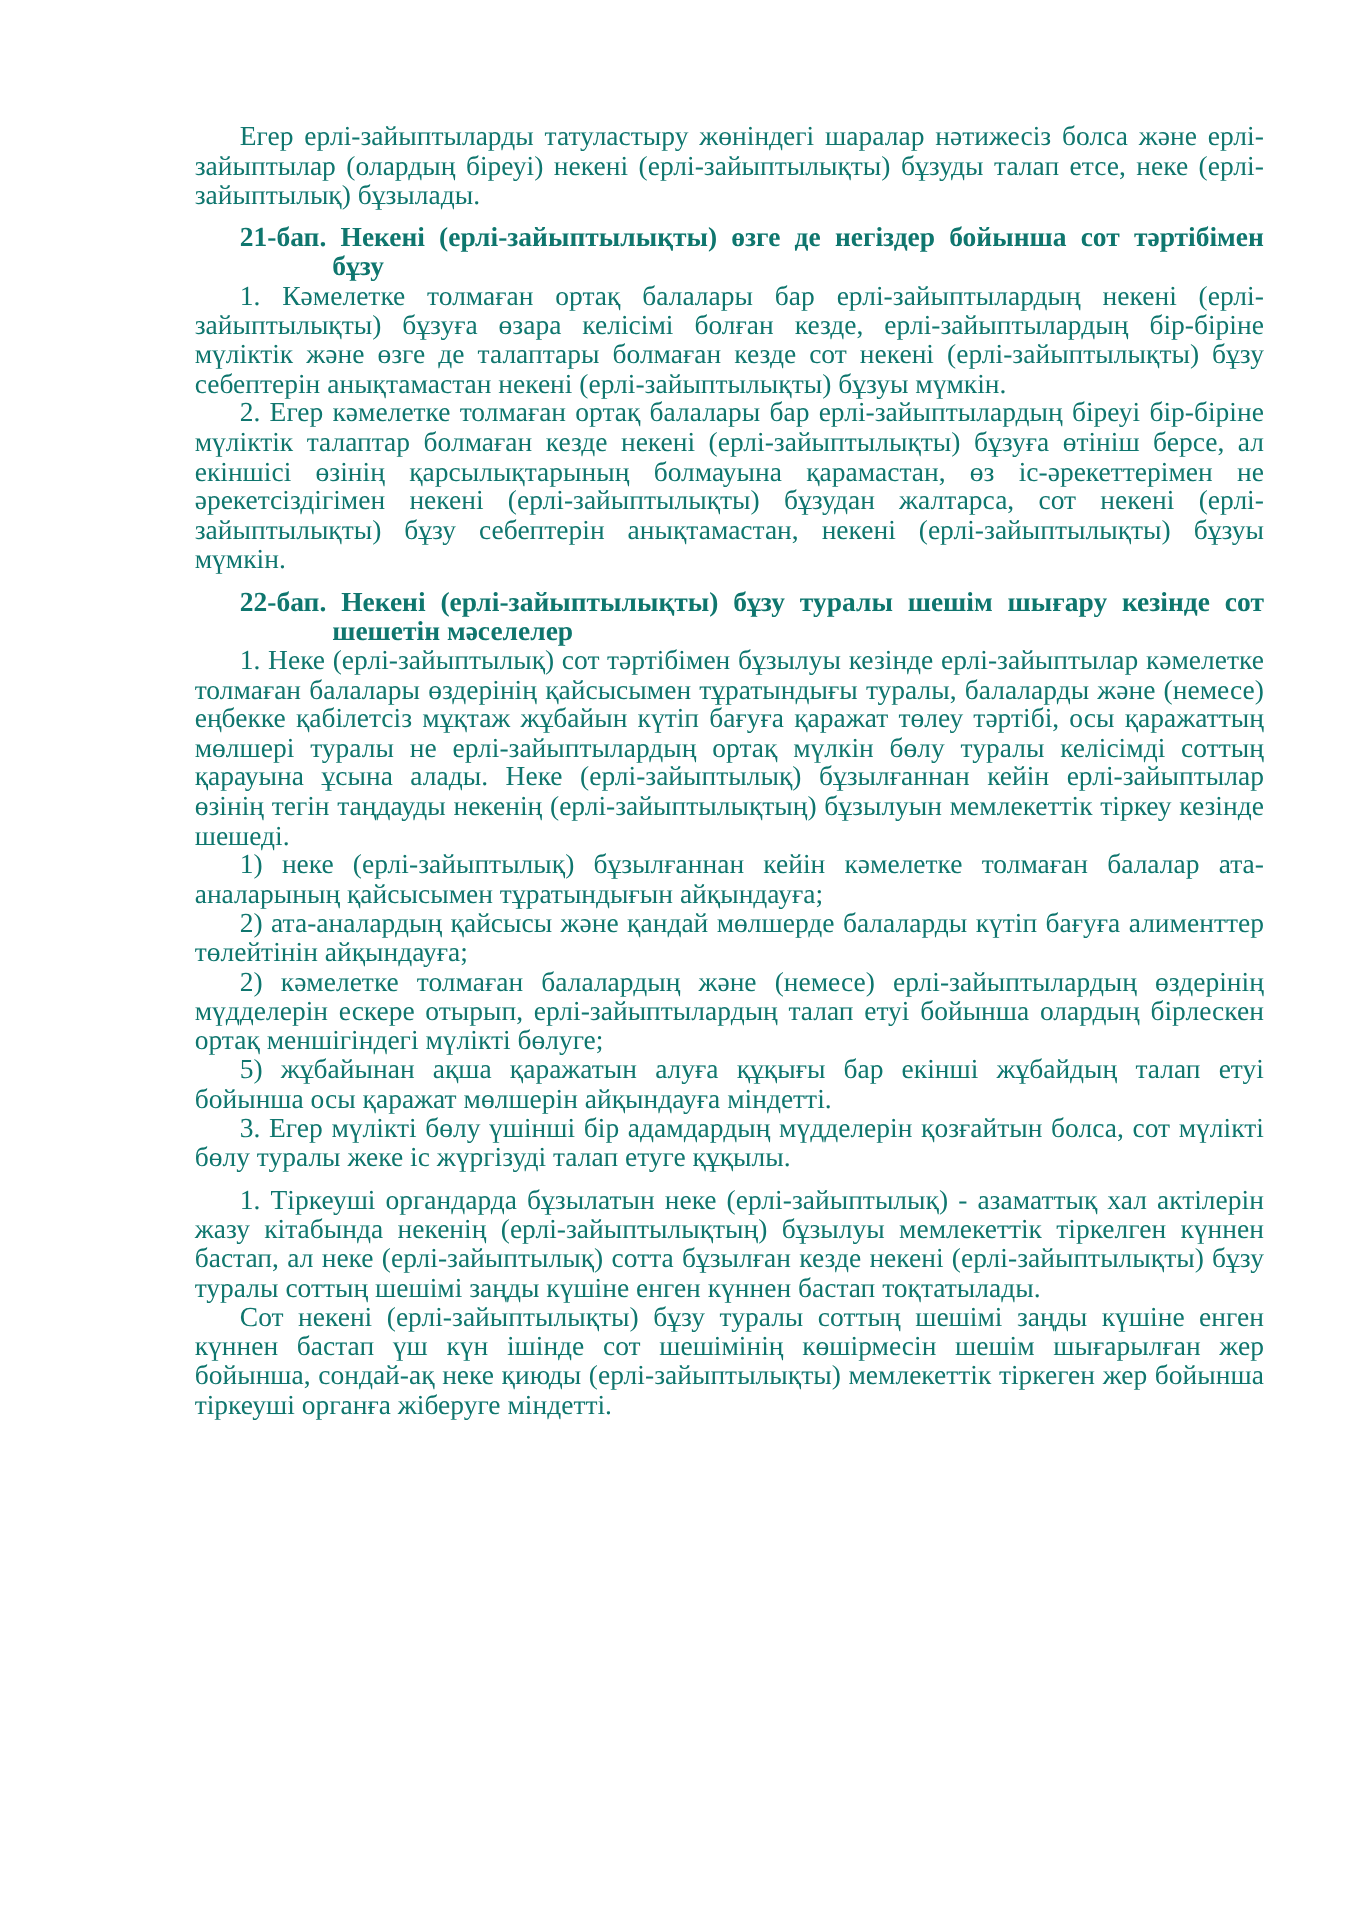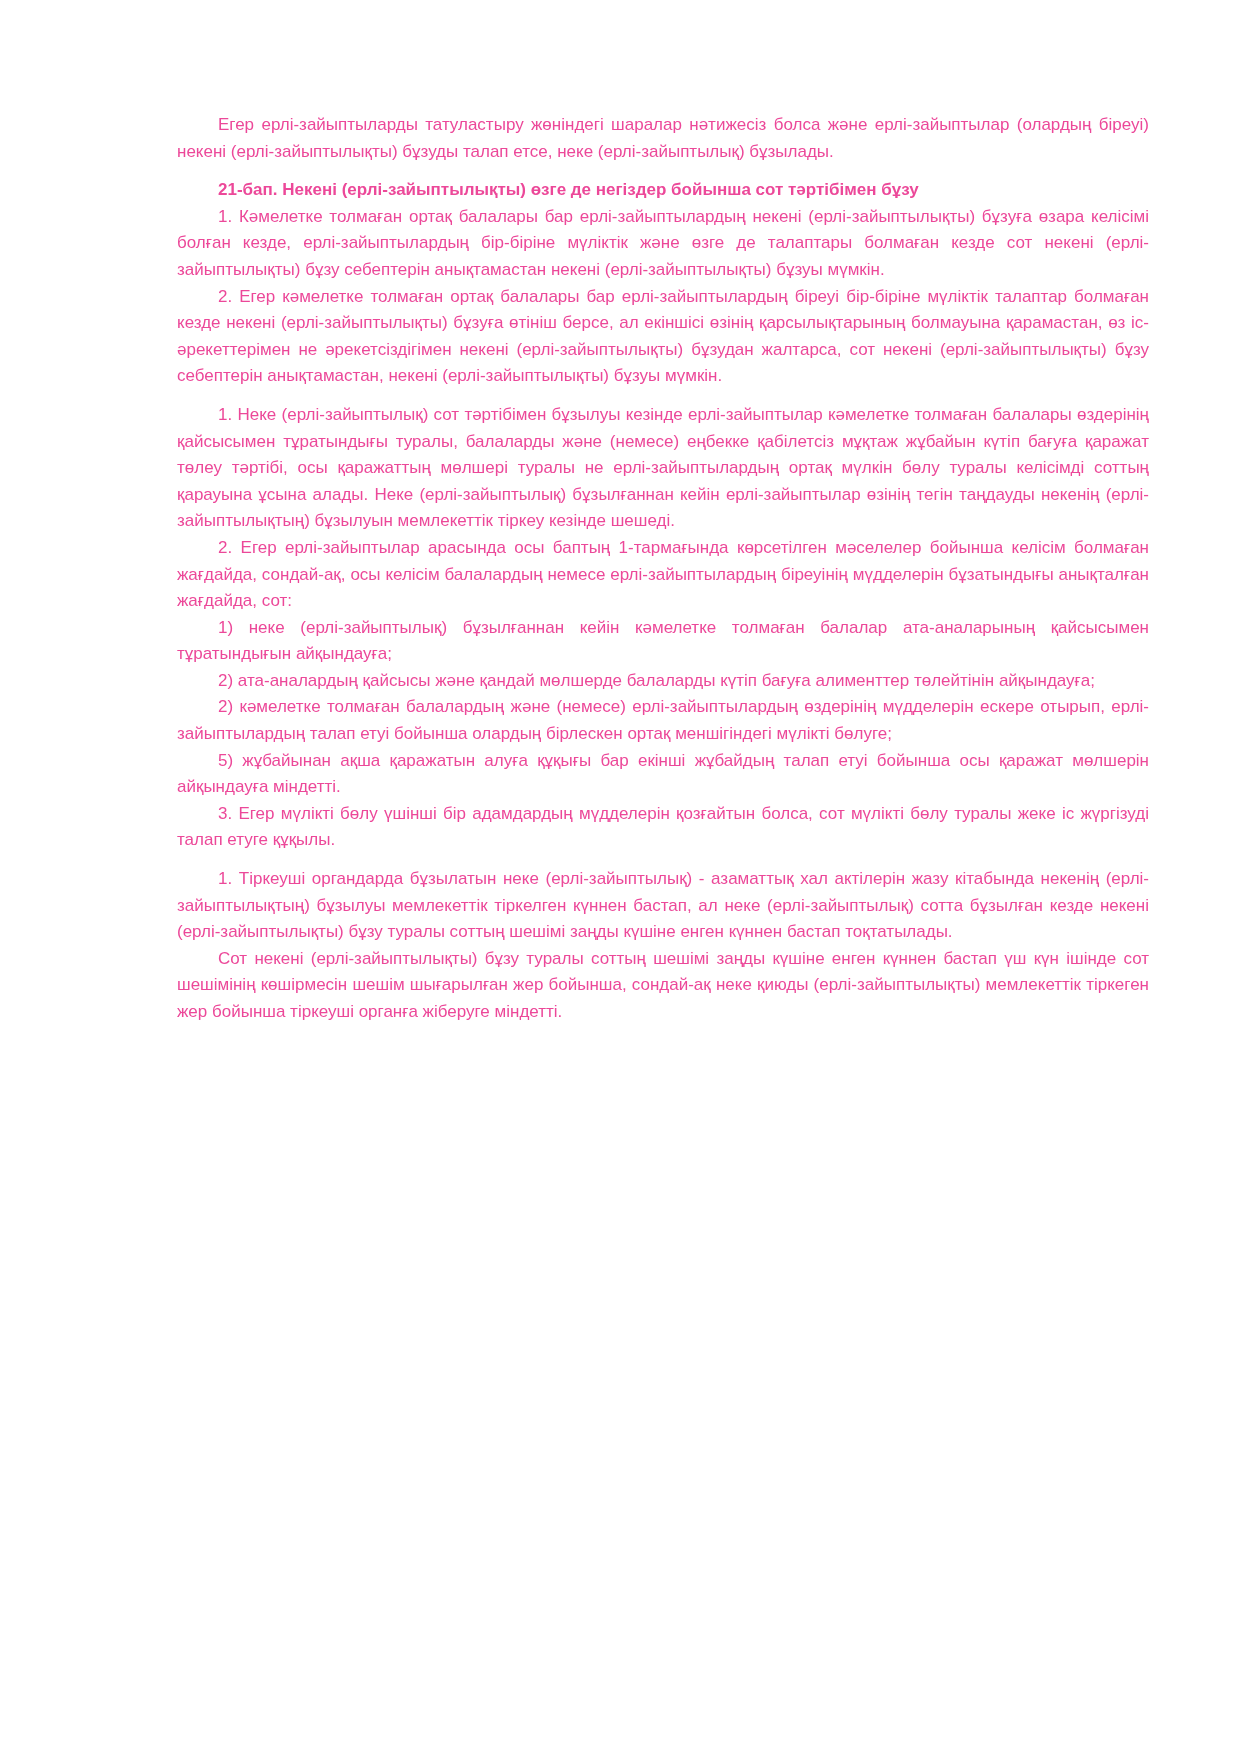--- a/index.html
+++ b/index.html
@@ -2,24 +2,24 @@
 <html><head>
   <meta charset="utf-8">
   <style>
     html, body { margin: 0; padding: 0; background: #ffffff; }
     body { width: 1241px; height: 1755px; position: relative; overflow: hidden; }
     .page {
       position: absolute;
       left: 177px;
       top: 112px;
       width: 972px;
-      font-family: Liberation Sans, sans-serif;
-      font-size: 17px;
+      font-family: Liberation Serif, serif;
+      font-size: 25px;
       line-height: 26.6px;
-      color: #ec4899;
+      color: #0f766e;
     }
     p { margin: 0; text-align: justify; text-align-last: left; }
     .para { text-indent: 41px; }
     .article { margin-top: 12px; }
     .article-title {
       font-weight: bold;
       padding-left: 125px;
       text-indent: -84px;
       text-align: justify;
       text-align-last: left;
@@ -32,22 +32,22 @@
 <div class="page">
   <p class="para">Егер ерлі-зайыптыларды татуластыру жөніндегі шаралар нәтижесіз болса және ерлі-зайыптылар (олардың біреуі) некені (ерлі-зайыптылықты) бұзуды талап етсе, неке (ерлі-зайыптылық) бұзылады.</p>
 
   <section class="article">
     <p class="article-title">21-бап. Некені (ерлі-зайыптылықты) өзге де негіздер бойынша сот тәртібімен бұзу</p>
     <p class="para">1. Кәмелетке толмаған ортақ балалары бар ерлі-зайыптылардың некені (ерлі-зайыптылықты) бұзуға өзара келісімі болған кезде, ерлі-зайыптылардың бір-біріне мүліктік және өзге де талаптары болмаған кезде сот некені (ерлі-зайыптылықты) бұзу себептерін анықтамастан некені (ерлі-зайыптылықты) бұзуы мүмкін.</p>
     <p class="para">2. Егер кәмелетке толмаған ортақ балалары бар ерлі-зайыптылардың біреуі бір-біріне мүліктік талаптар болмаған кезде некені (ерлі-зайыптылықты) бұзуға өтініш берсе, ал екіншісі өзінің қарсылықтарының болмауына қарамастан, өз іс-әрекеттерімен не әрекетсіздігімен некені (ерлі-зайыптылықты) бұзудан жалтарса, сот некені (ерлі-зайыптылықты) бұзу себептерін анықтамастан, некені (ерлі-зайыптылықты) бұзуы мүмкін.</p>
   </section>
 
   <section class="article">
+    <p class="article-title">22-бап. Некені (ерлі-зайыптылықты) бұзу туралы шешім шығару кезінде сот шешетін мәселелер</p>
     <p class="para">1. Неке (ерлі-зайыптылық) сот тәртібімен бұзылуы кезінде ерлі-зайыптылар кәмелетке толмаған балалары өздерінің қайсысымен тұратындығы туралы, балаларды және (немесе) еңбекке қабілетсіз мұқтаж жұбайын күтіп бағуға қаражат төлеу тәртібі, осы қаражаттың мөлшері туралы не ерлі-зайыптылардың ортақ мүлкін бөлу туралы келісімді соттың қарауына ұсына алады. Неке (ерлі-зайыптылық) бұзылғаннан кейін ерлі-зайыптылар өзінің тегін таңдауды некенің (ерлі-зайыптылықтың) бұзылуын мемлекеттік тіркеу кезінде шешеді.</p>
-    <p class="para">2. Егер ерлі-зайыптылар арасында осы баптың 1-тармағында көрсетілген мәселелер бойынша келісім болмаған жағдайда, сондай-ақ, осы келісім балалардың немесе ерлі-зайыптылардың біреуінің мүдделерін бұзатындығы анықталған жағдайда, сот:</p>
     <p class="para">1) неке (ерлі-зайыптылық) бұзылғаннан кейін кәмелетке толмаған балалар ата-аналарының қайсысымен тұратындығын айқындауға;</p>
     <p class="para">2) ата-аналардың қайсысы және қандай мөлшерде балаларды күтіп бағуға алименттер төлейтінін айқындауға;</p>
     <p class="para">2) кәмелетке толмаған балалардың және (немесе) ерлі-зайыптылардың өздерінің мүдделерін ескере отырып, ерлі-зайыптылардың талап етуі бойынша олардың бірлескен ортақ меншігіндегі мүлікті бөлуге;</p>
     <p class="para">5) жұбайынан ақша қаражатын алуға құқығы бар екінші жұбайдың талап етуі бойынша осы қаражат мөлшерін айқындауға міндетті.</p>
     <p class="para">3. Егер мүлікті бөлу үшінші бір адамдардың мүдделерін қозғайтын болса, сот мүлікті бөлу туралы жеке іс жүргізуді талап етуге құқылы.</p>
   </section>
 
   <section class="article">
     <p class="para">1. Тіркеуші органдарда бұзылатын неке (ерлі-зайыптылық) - азаматтық хал актілерін жазу кітабында некенің (ерлі-зайыптылықтың) бұзылуы мемлекеттік тіркелген күннен бастап, ал неке (ерлі-зайыптылық) сотта бұзылған кезде некені (ерлі-зайыптылықты) бұзу туралы соттың шешімі заңды күшіне енген күннен бастап тоқтатылады.</p>
     <p class="para">Сот некені (ерлі-зайыптылықты) бұзу туралы соттың шешімі заңды күшіне енген күннен бастап үш күн ішінде сот шешімінің көшірмесін шешім шығарылған жер бойынша, сондай-ақ неке қиюды (ерлі-зайыптылықты) мемлекеттік тіркеген жер бойынша тіркеуші органға жіберуге міндетті.</p>

